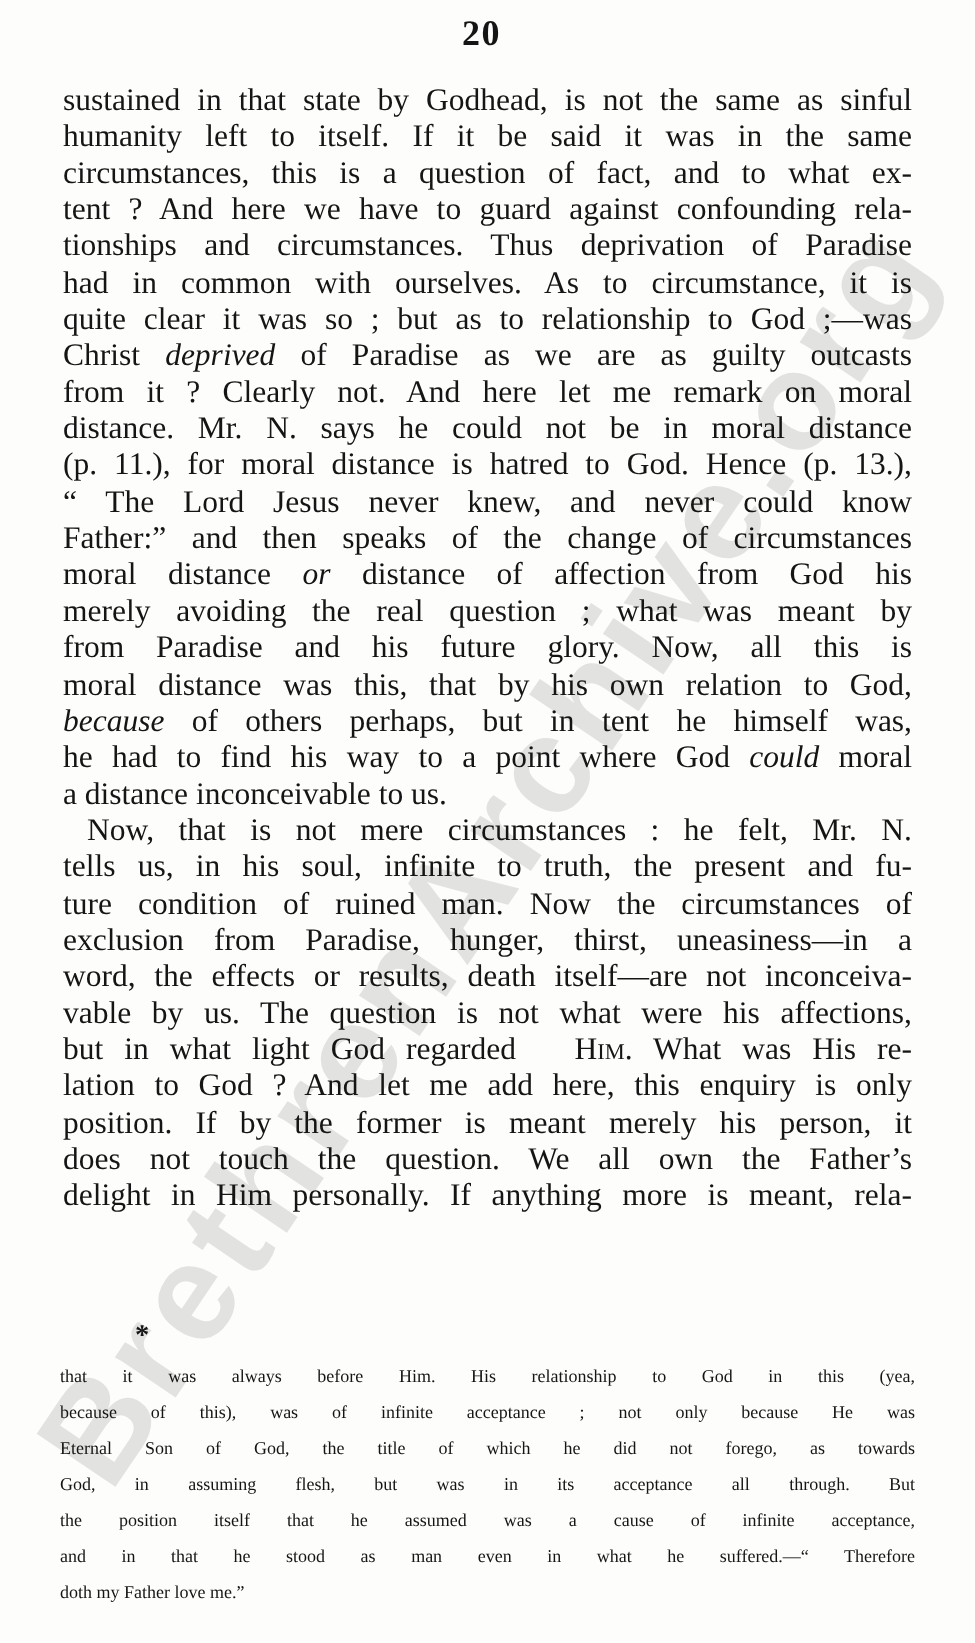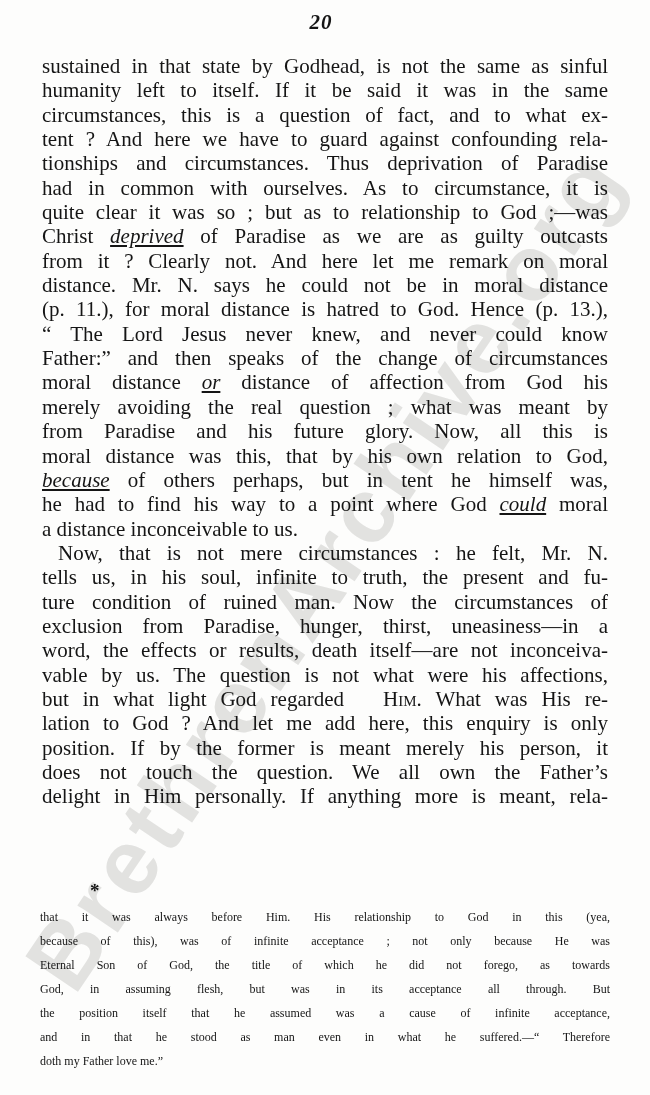--- a/index.html
+++ b/index.html
@@ -25,25 +25,24 @@
     white-space: nowrap;
     z-index: 0;
     user-select: none;
   }
   .page-number {
     position: absolute;
     top: 10px;
     left: 0;
     right: 8px;
     text-align: center;
-    font-size: 21px;
+    font-size: 24px;
     font-weight: bold;
     letter-spacing: 1px;
     z-index: 1;
-    font-style: italic;
   }
   .body-text {
     position: absolute;
     top: 54px;
     left: 42px;
     width: 566px;
     font-size: 21px;
     line-height: 24.35px;
     z-index: 1;
   }
@@ -63,21 +62,21 @@
     font-size: 12px;
     line-height: 24px;
     z-index: 1;
   }
   .line {
     text-align: justify;
     text-align-last: justify;
   }
   .line.last { text-align-last: left; }
   .line.indent { text-indent: 16px; }
-  .it { font-style: italic; text-decoration: underline; }
+  .it { font-style: italic; }
   .sc { font-variant: small-caps; margin-left: 25px; }
   .para { margin: 0; }
 </style>
 </head>
 <body>
 
 <div class="page">
   <div class="watermark">BrethrenArchive.org</div>
   <div class="page-number">20</div>
   <div class="body-text">

